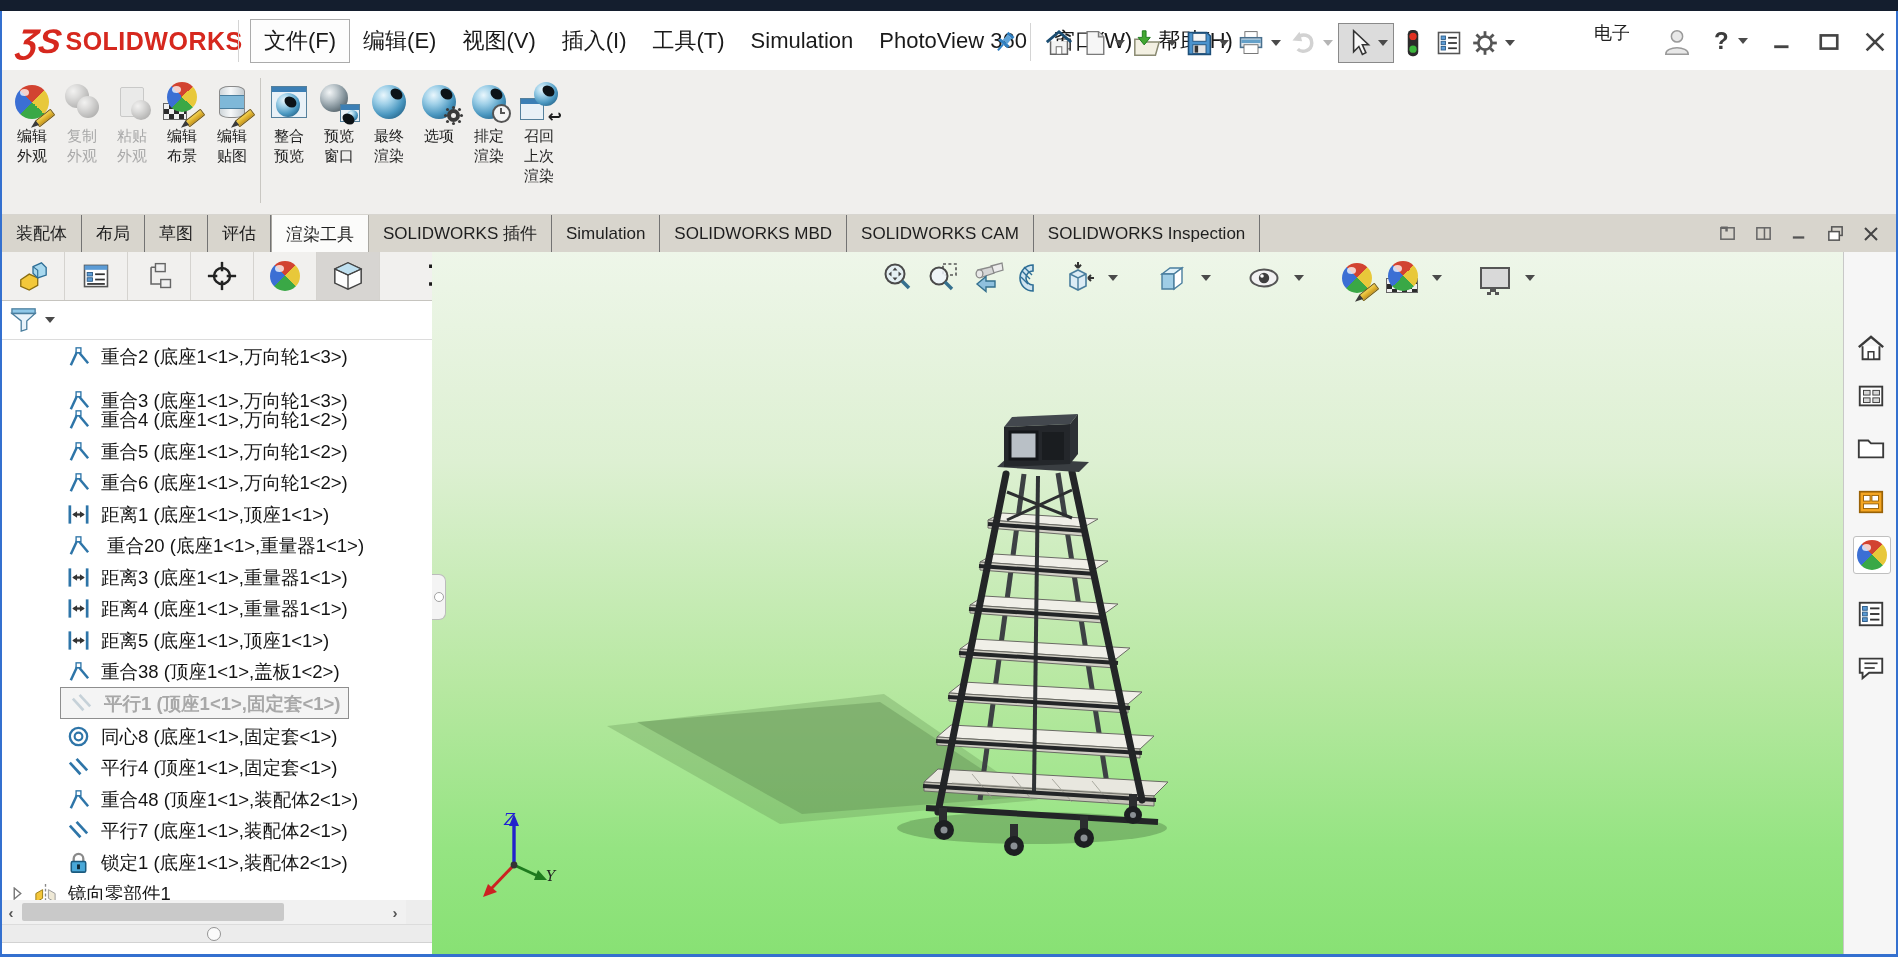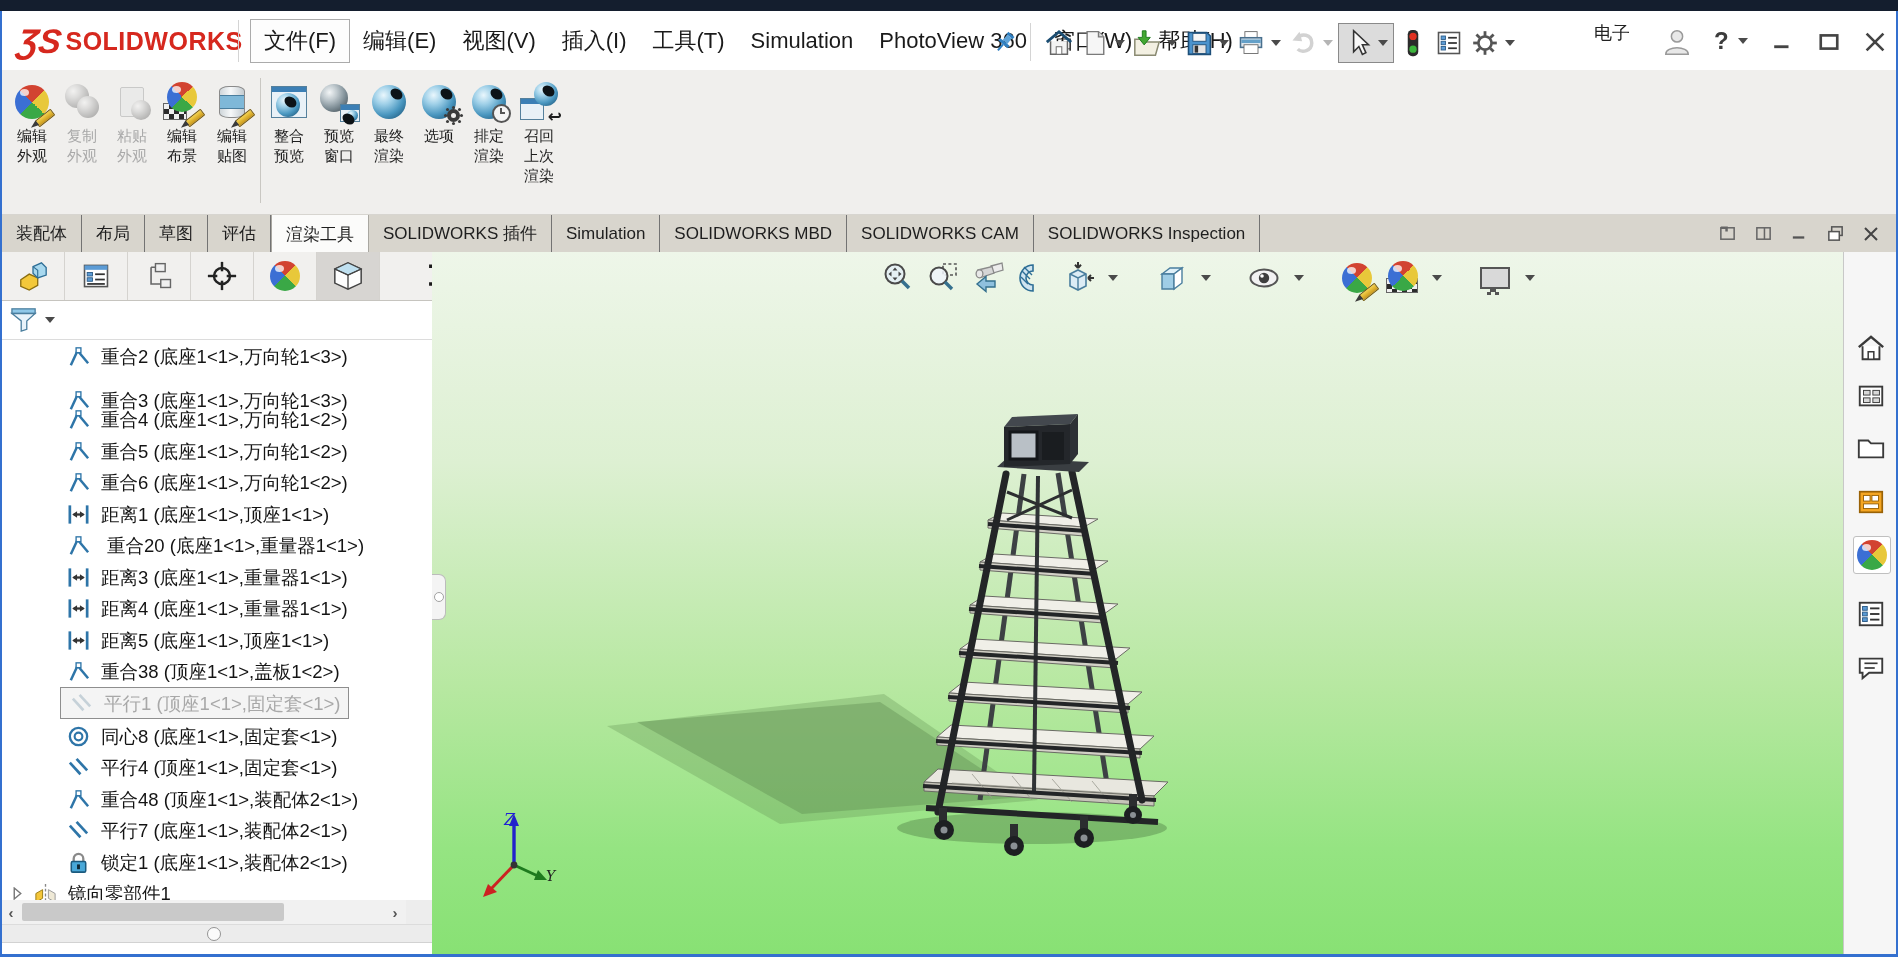--- a/index.html
+++ b/index.html
@@ -603,21 +603,21 @@
       <div class="trow" style="top:316px;">
           <span>
             <svg viewBox="0 0 26 26" width="25" height="25">
               <path d="M5 22 L12 7" stroke="#2e75a8" stroke-width="2.6"></path>
               <path d="M13 8 L23 20" stroke="#2e75a8" stroke-width="2.6"></path>
               <rect x="10.5" y="4" width="5" height="5" fill="#fff" stroke="#2e75a8" stroke-width="1.4"></rect>
             </svg>
           </span>
           <span class="tlabel">重合38 (顶座1&lt;1&gt;,盖板1&lt;2&gt;)</span>
         </div>
-      <div class="trow sel" style="top:347px;">
+      <div class="trow sel" style="top:347px;font-weight:bold;">
           <span style="opacity:.45;">
             <svg viewBox="0 0 26 26" width="25" height="25">
               <path d="M4 8 L15 20" stroke="#8fa8b8" stroke-width="2.8"></path>
               <path d="M11 4 L22 16" stroke="#8fa8b8" stroke-width="2.8"></path>
             </svg>
           </span>
           <span class="tlabel">平行1 (顶座1&lt;1&gt;,固定套&lt;1&gt;)</span>
         </div>
       <div class="trow" style="top:381px;">
           <span>

